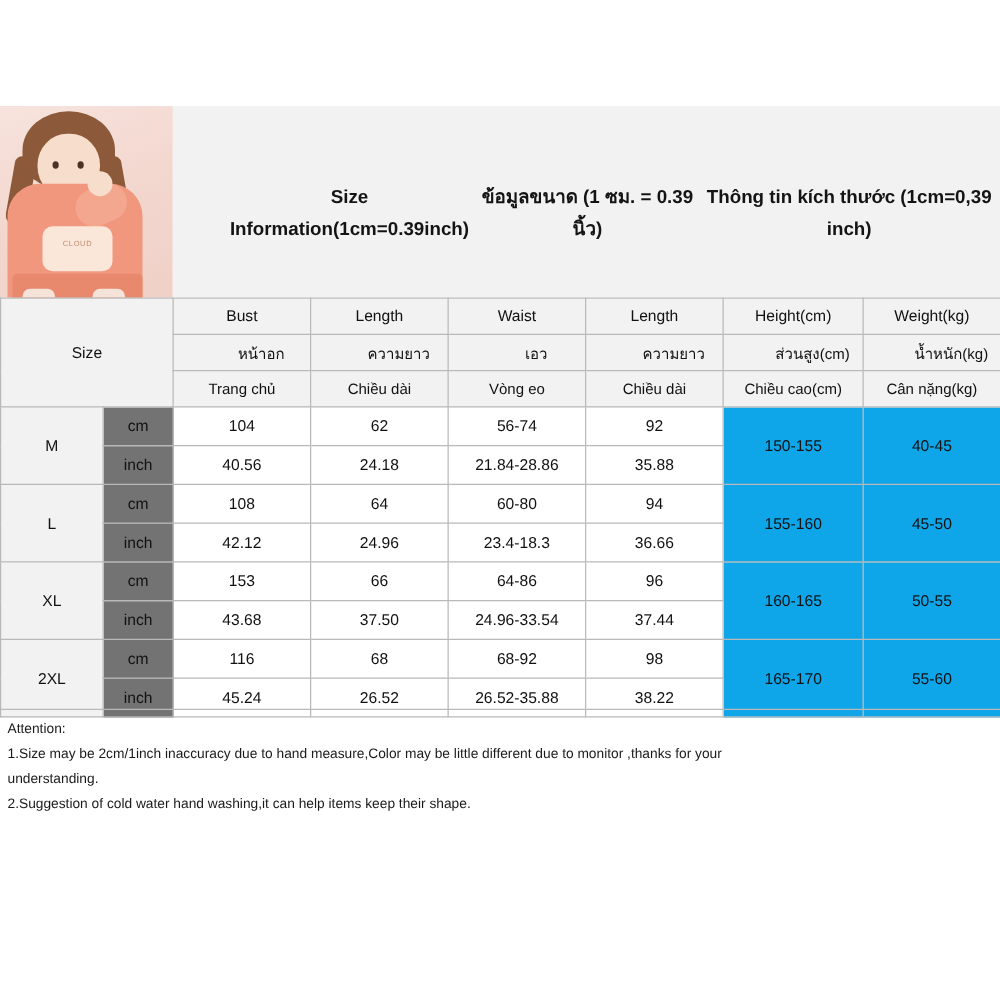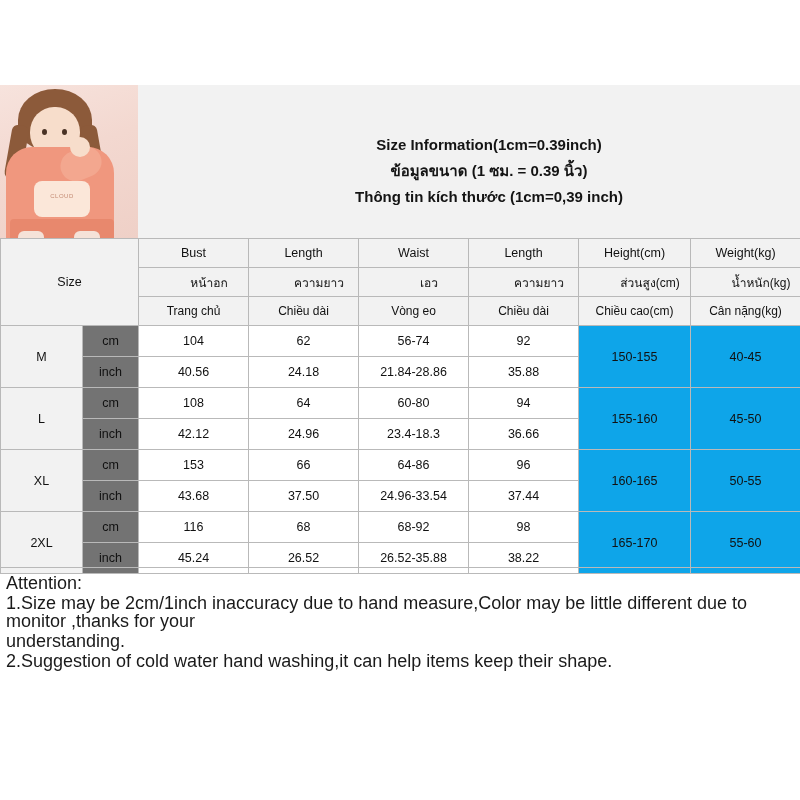--- a/index.html
+++ b/index.html
@@ -124,21 +124,21 @@
     width: 26px; height: 12px;
     background: #f5e2d8;
     border-radius: 8px;
   }
   .ph-foot-l { left: 18px; }
   .ph-foot-r { left: 74px; }
 
   .header-titles {
     flex: 1;
     display: flex;
-    flex-direction: column;
+    flex-direction: row;
     align-items: center;
     justify-content: center;
     padding-top: 18px;
     padding-left: 40px;
   }
   .header-titles div {
     font-weight: bold;
     font-size: 15px;
     line-height: 26px;
     color: #141414;
@@ -194,21 +194,21 @@
   .attention {
     position: absolute;
     left: 0;
     top: 570px;
     width: 800px;
     padding: 4px 6px 0 6px;
     box-sizing: border-box;
   }
   .attention p {
     margin: 0 0 2px 0;
-    font-size: 18px;
+    font-size: 11px;
     line-height: 18px;
     color: #1a1a1a;
   }
   .attn-rule {
     position: absolute;
     left: 0; top: 567px;
     width: 800px; height: 1px;
     background: #b9b9b9;
   }
 </style>

